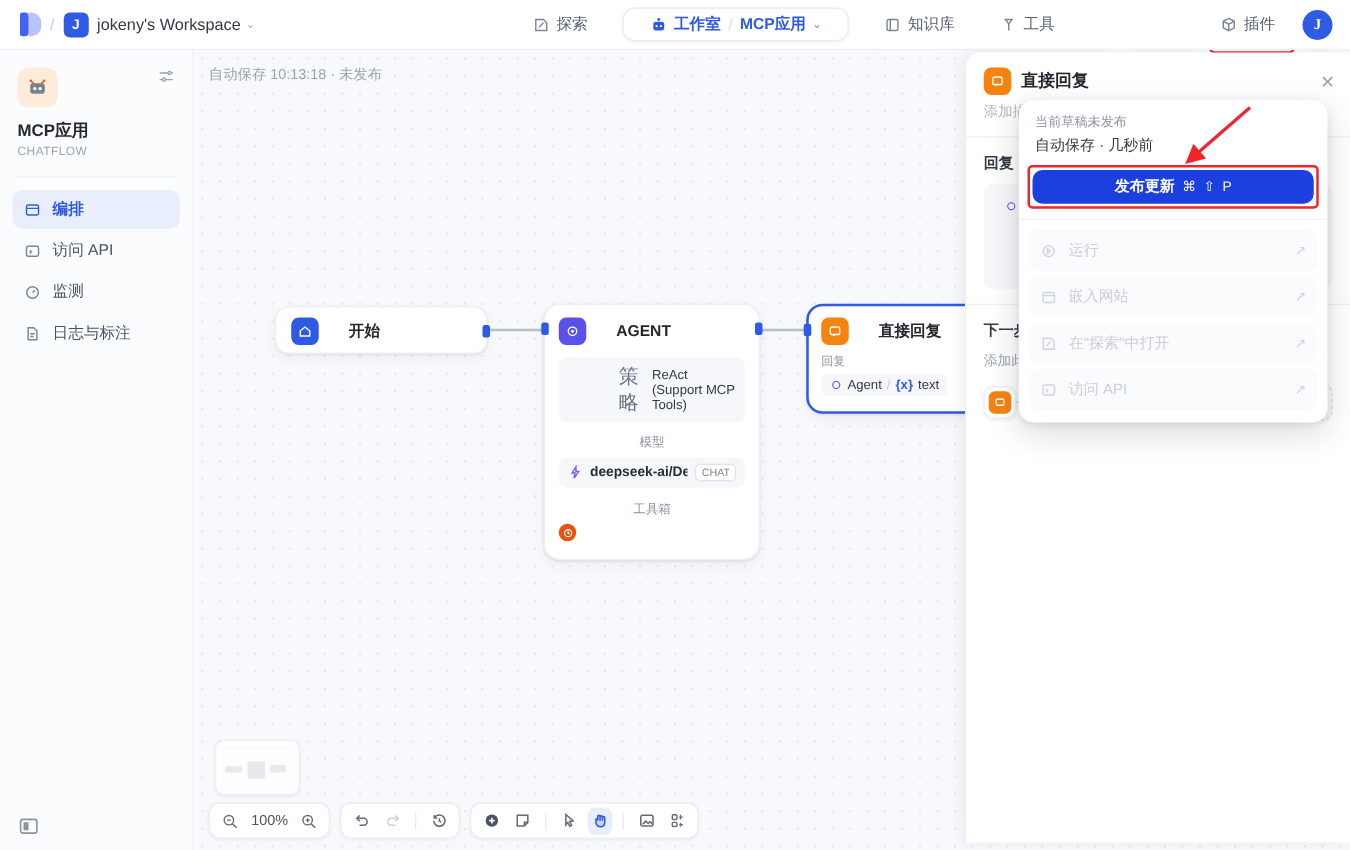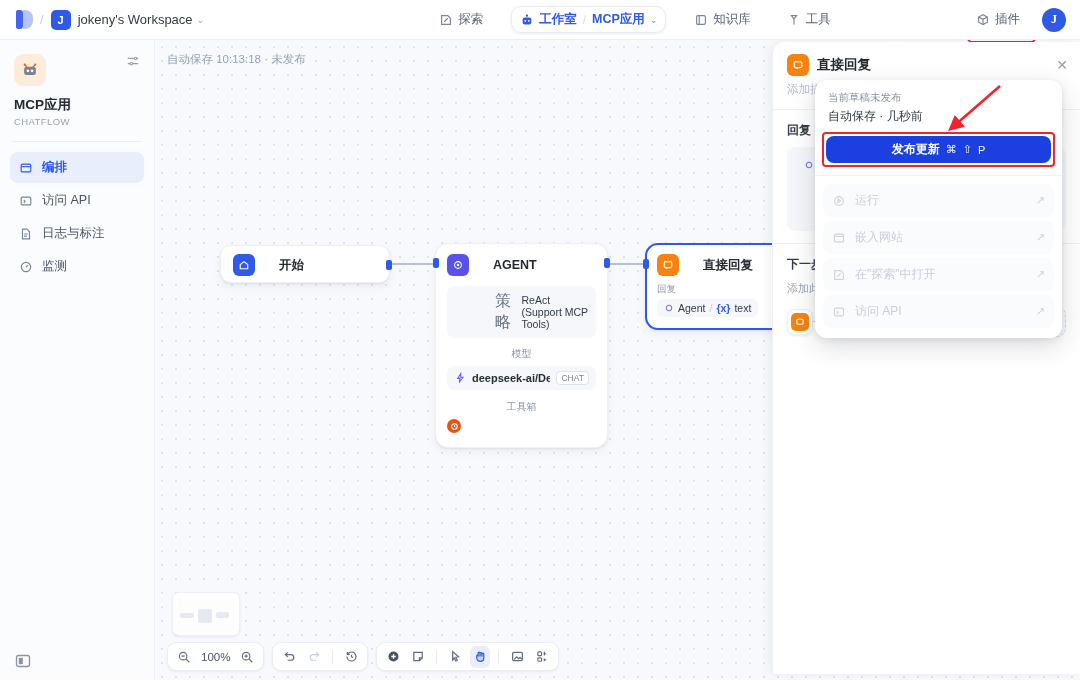--- a/index.html
+++ b/index.html
@@ -33,21 +33,21 @@
   .caret { font-size: 9px; color: #98a0ae; }
 
   .tb-center { flex: 1; display: flex; align-items: center; justify-content: center; gap: 20px; }
   .nav-item {
     display: flex; align-items: center; gap: 5px;
     font-size: 12.5px; color: #586073; padding: 5px 8px; border-radius: 8px;
   }
   .nav-pill {
     display: flex; align-items: center; gap: 6px;
     background: #fff; border: 1px solid #e7eaf0; border-radius: 10px;
-    padding: 4px 8px; box-shadow: 0 1px 3px rgba(16,24,40,.07);
+    padding: 4px 21px; box-shadow: 0 1px 3px rgba(16,24,40,.07);
   }
   .nav-pill .seg { display: flex; align-items: center; gap: 5px; font-size: 12.5px; font-weight: 700; color: #2f5ae6; }
   .nav-pill .divider { color: #d6dbe4; font-size: 12px; }
   .icon-s { width: 14px; height: 14px; display:inline-block; vertical-align: middle; }
 
   .tb-right { width: 210px; display: flex; align-items: center; justify-content: flex-end; gap: 14px; padding-right: 14px; font-family: Liberation Serif, serif;}
   .user-avatar {
     width: 24px; height: 24px; border-radius: 50%; background: #2f5ae6;
     color: #fff; font-size: 12px; font-weight: 700;
     display: flex; align-items: center; justify-content: center;
@@ -361,31 +361,31 @@
     </div>
     <div class="side-item">
       <svg class="icon-s" viewBox="0 0 16 16" fill="none" stroke="#7b8495" stroke-width="1.3">
         <rect x="2.5" y="3.5" width="11" height="9" rx="1.5"></rect>
           <path d="M5.5 7l1.5 1.5L5.5 10"></path>
       </svg>
       <span>访问 API</span>
     </div>
     <div class="side-item">
       <svg class="icon-s" viewBox="0 0 16 16" fill="none" stroke="#7b8495" stroke-width="1.3">
+        <circle cx="8" cy="8" r="5.3"></circle>
+          <path d="M8 8l2.3-2"></path>
+      </svg>
+      <span>监测</span>
+    </div>
+    <div class="side-item">
+      <svg class="icon-s" viewBox="0 0 16 16" fill="none" stroke="#7b8495" stroke-width="1.3">
         <path d="M4 2.5h5l3 3v8H4z"></path>
           <path d="M6 8h4M6 10.5h3"></path>
       </svg>
       <span>日志与标注</span>
-    </div>
-    <div class="side-item">
-      <svg class="icon-s" viewBox="0 0 16 16" fill="none" stroke="#7b8495" stroke-width="1.3">
-        <circle cx="8" cy="8" r="5.3"></circle>
-          <path d="M8 8l2.3-2"></path>
-      </svg>
-      <span>监测</span>
     </div>
 
     <div class="collapse-btn">
       <svg width="18" height="18" viewBox="0 0 18 18" fill="none" stroke="#8b93a2" stroke-width="1.3">
         <rect x="2.5" y="3.5" width="13" height="11" rx="2"></rect>
           <rect x="4.8" y="5.8" width="4" height="6.4" fill="#8b93a2" stroke="none"></rect>
       </svg>
     </div>
   </div>
 

